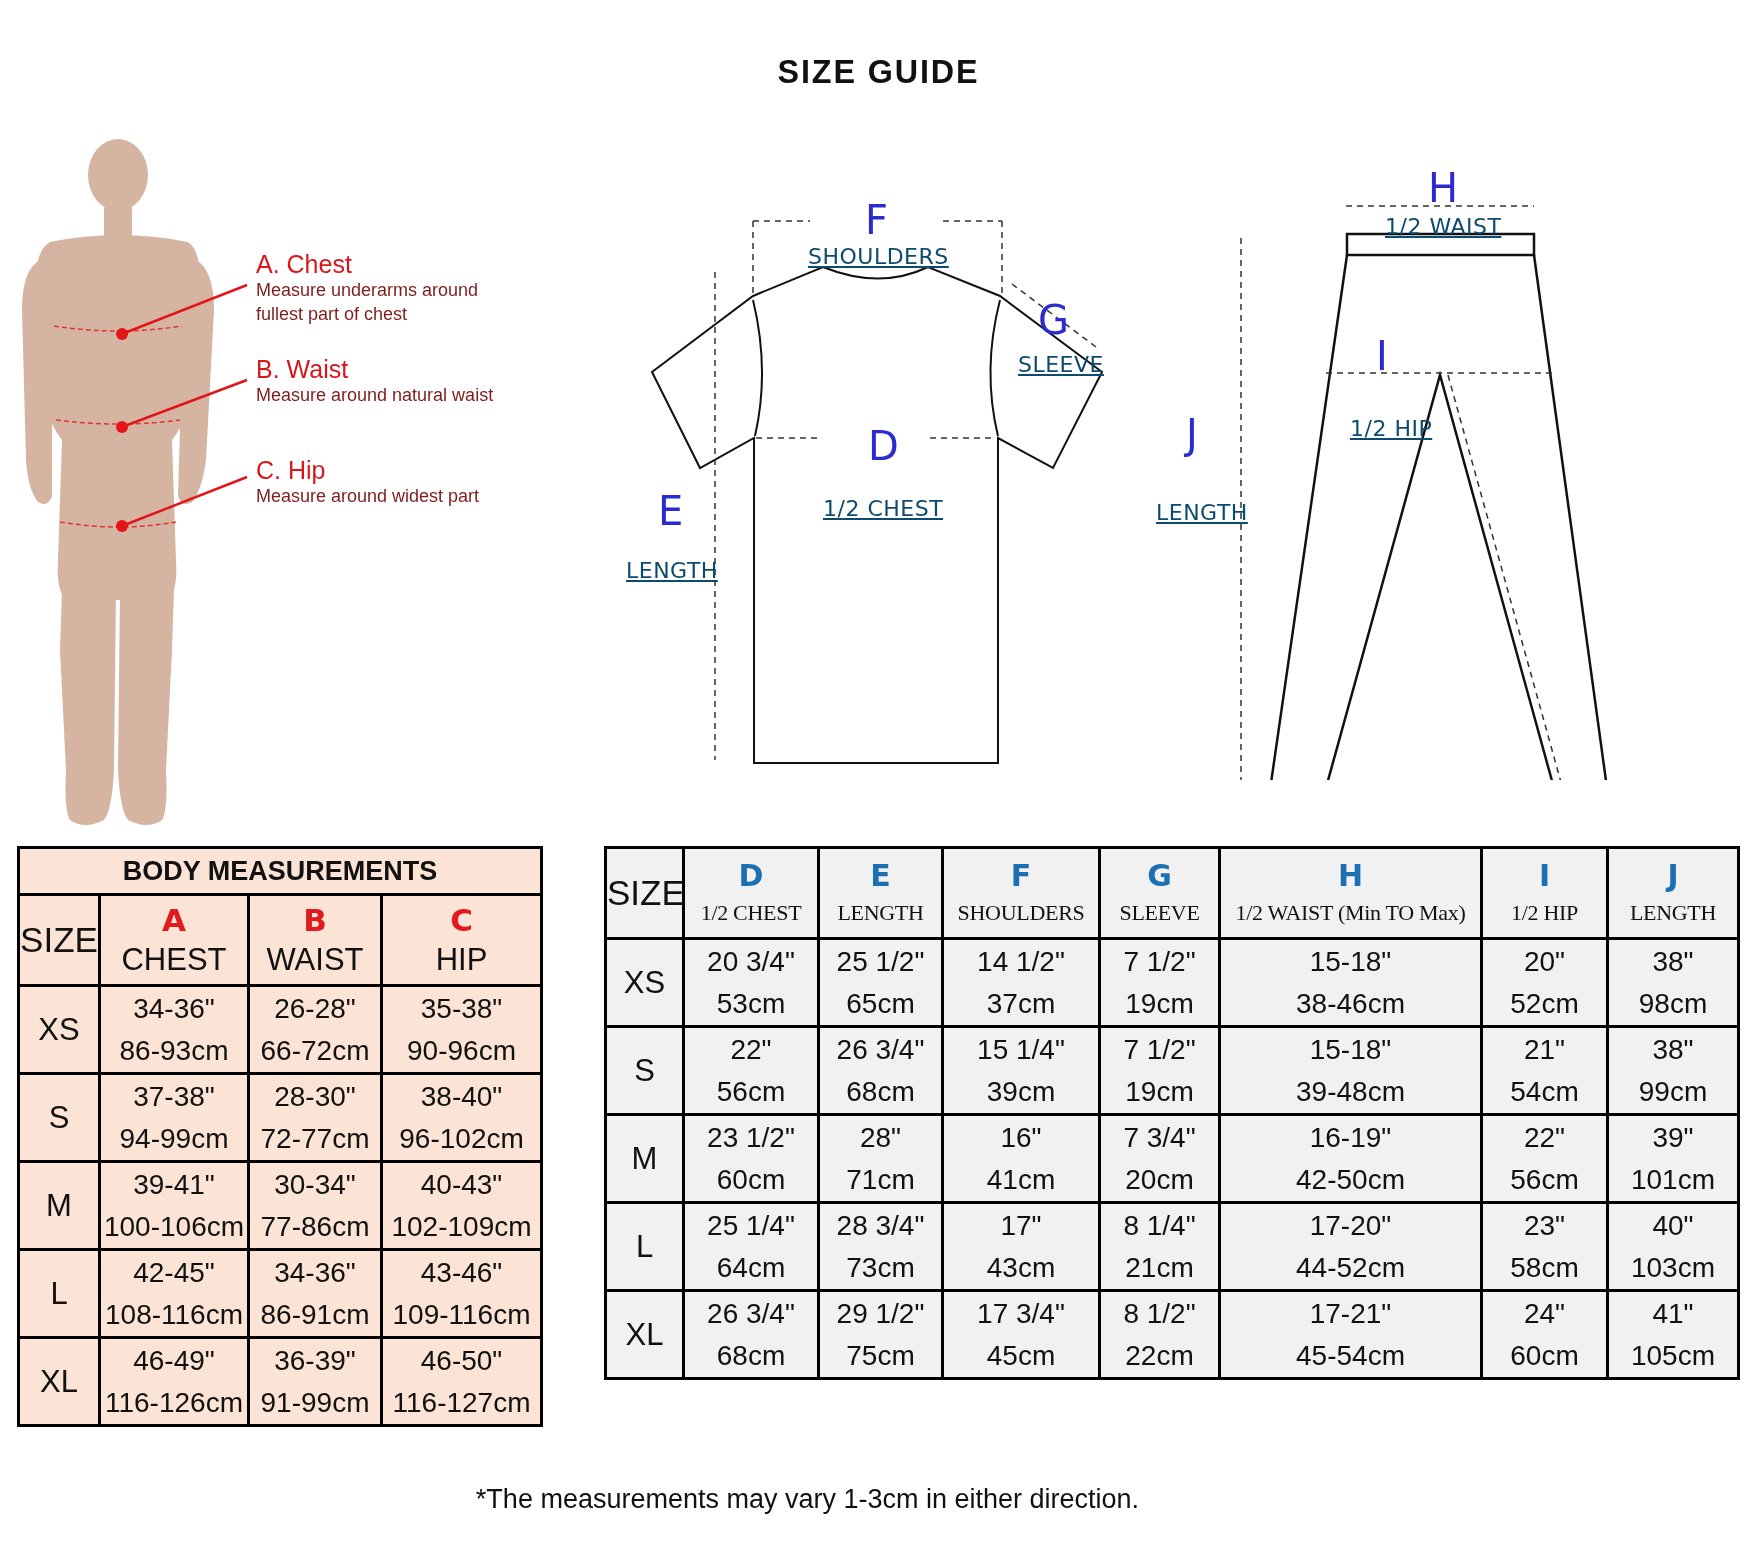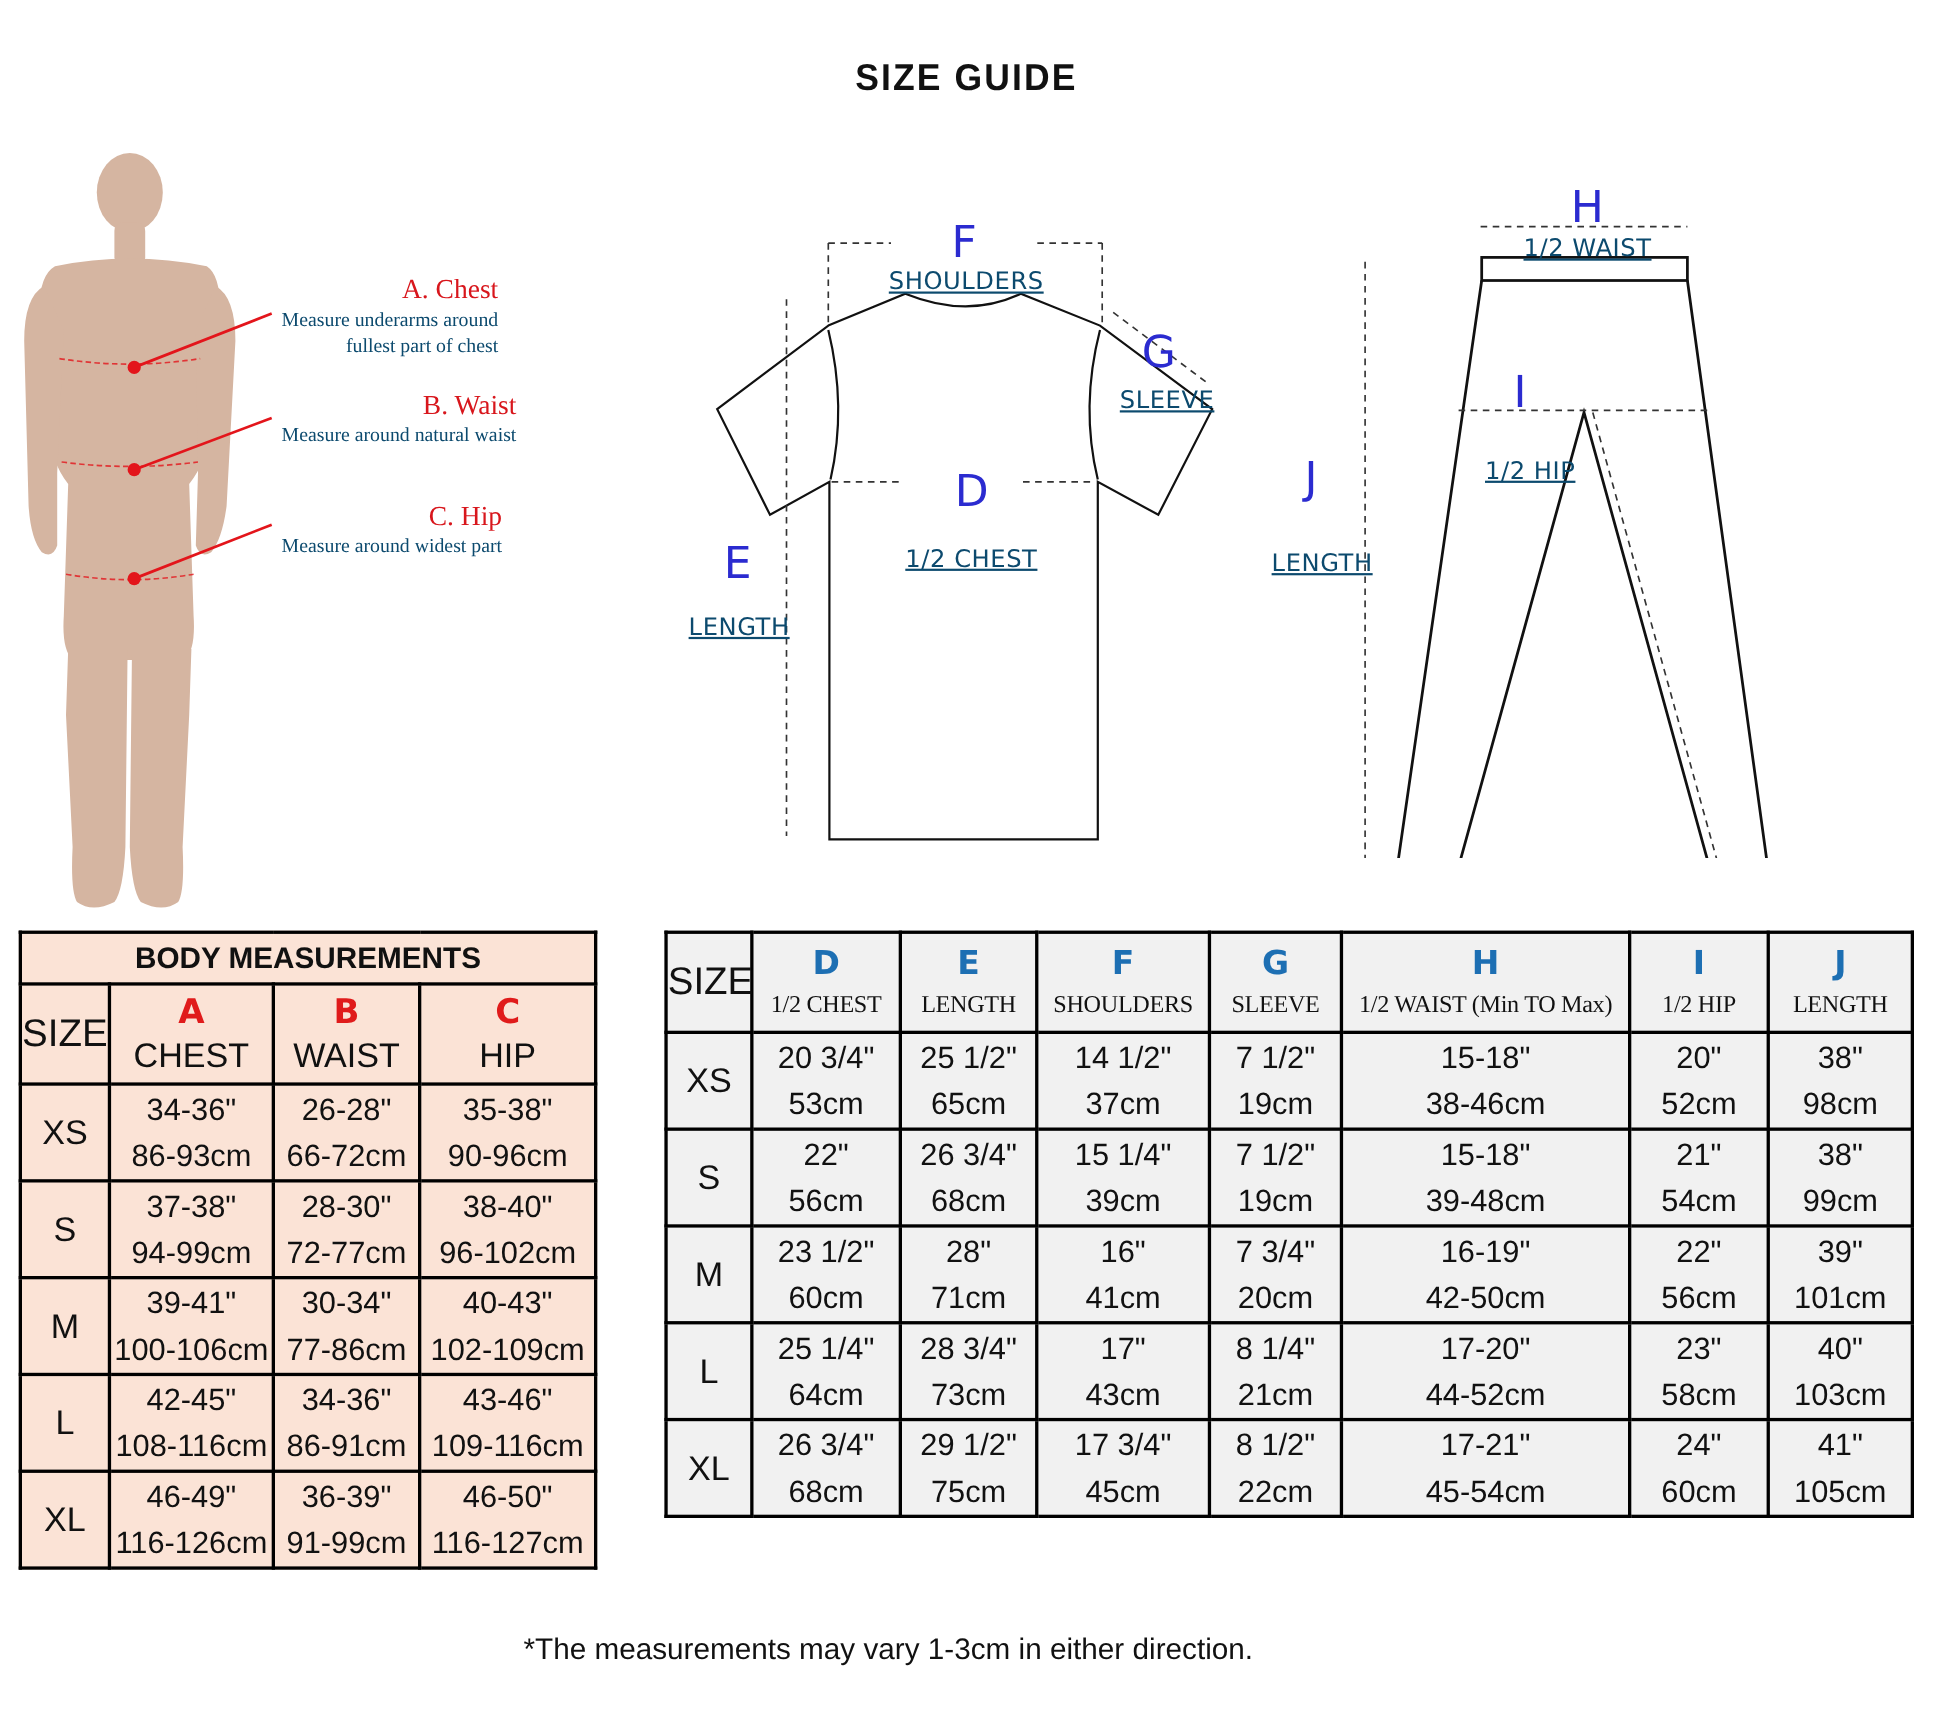--- a/index.html
+++ b/index.html
@@ -1,21 +1,21 @@
 <!DOCTYPE html>
 <html><head>
 <meta charset="utf-8">
 <style>
   html, body { margin:0; padding:0; background:#ffffff; }
   body { width:1757px; height:1557px; position:relative; overflow:hidden; font-family:"Liberation Sans", sans-serif; color:#111; }
   .abs { position:absolute; }
   .title { left:0; width:1757px; top:52px; text-align:center; font-weight:bold; font-size:34px; letter-spacing:2px; font-family:"Liberation Sans", sans-serif; transform:scaleX(0.95); }
-  .ann { font-family:Liberation Serif, serif;text-align:right; }
+  .ann { font-family:Liberation Sans, sans-serif; }
   .ann-title { color:#d8161c; font-size:25px; line-height:28px; }
-  .ann-desc { color:#0c4a6e; font-size:18px; line-height:24px; }
+  .ann-desc { color:#7f1d1d; font-size:18px; line-height:24px; }
 
   
   .sketch-label { font-family:"DejaVu Sans", sans-serif; color:#0c4a6e; font-size:22px; letter-spacing:0.5px;text-decoration:underline; }
   .sketch-letter { font-family:"DejaVu Sans", sans-serif; color:#2b2bd0; font-size:40px; }
 
   
   table { border-collapse:collapse; position:absolute; table-layout:fixed; }
   td, th { border:3px solid #000; text-align:center; padding:0; font-weight:normal; }
   .body-table { left:17px; top:846px; width:523px; background:#fbe3d6; }
   .prod-table { left:604px; top:846px; width:1133px; background:#f1f1f1; }

